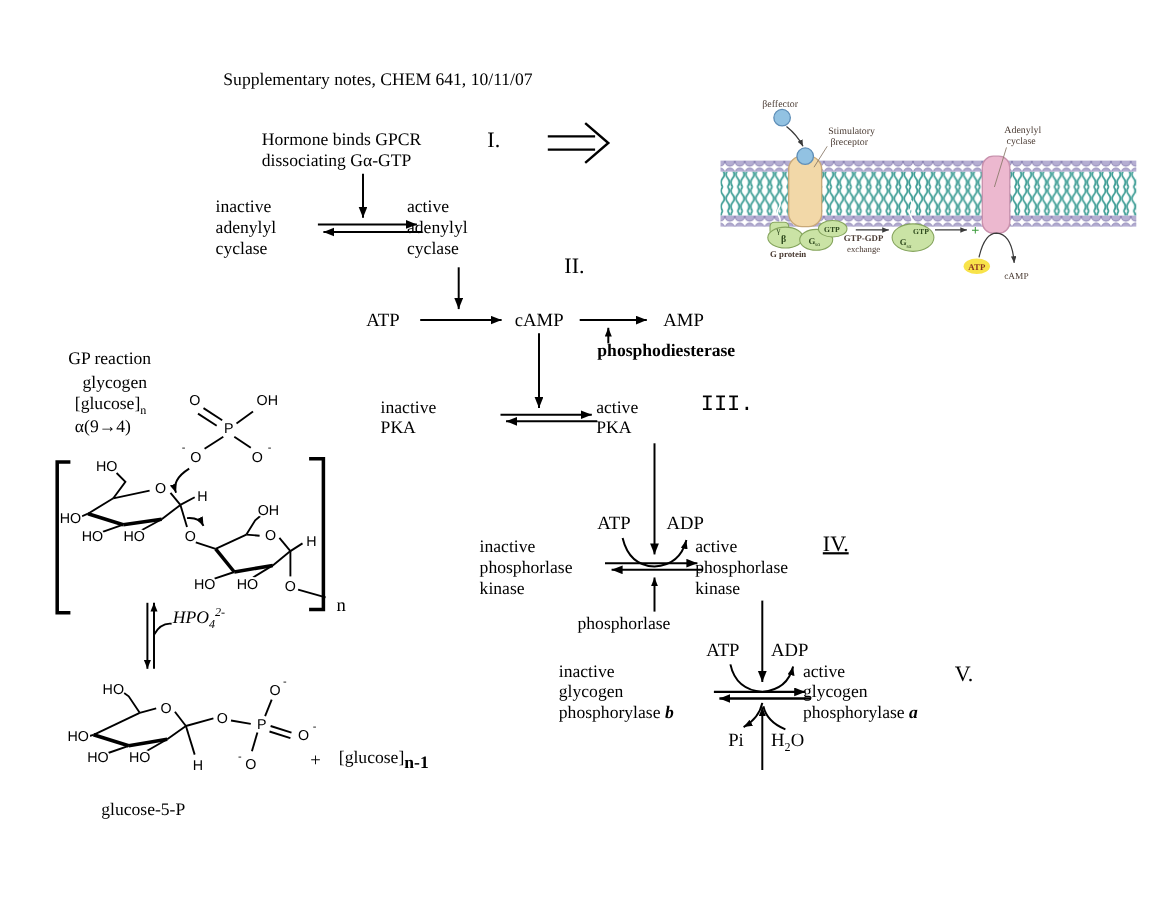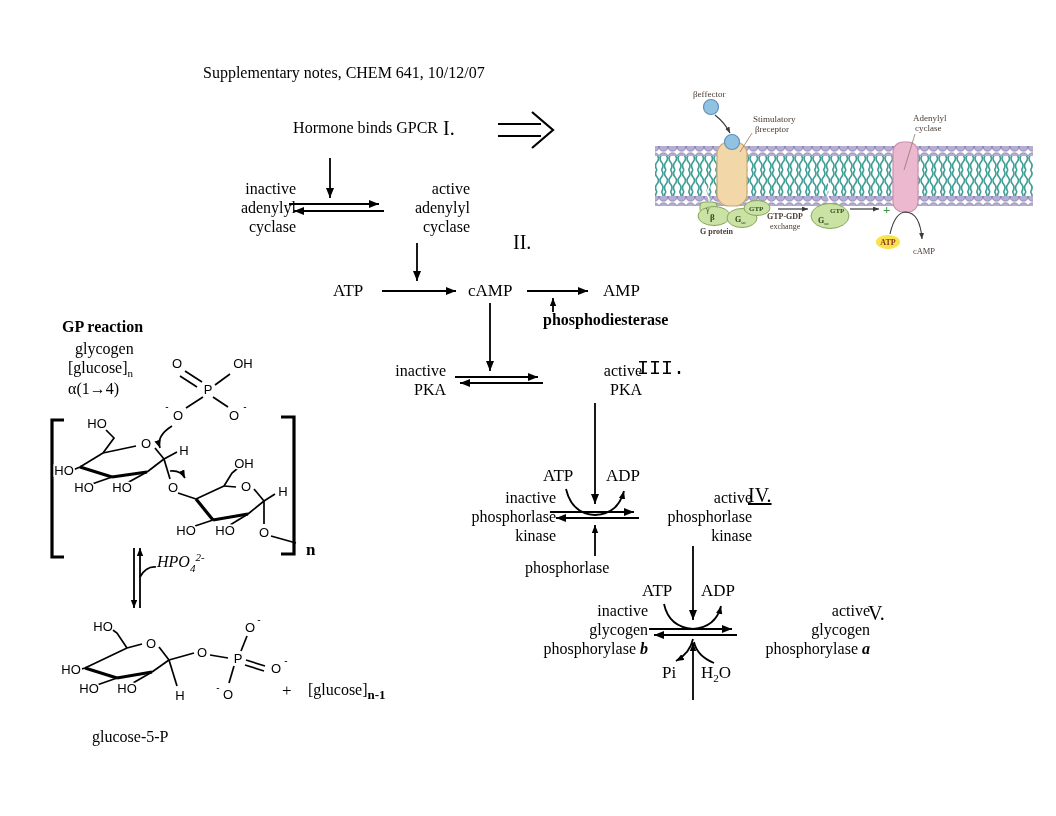--- a/index.html
+++ b/index.html
@@ -1,27 +1,27 @@
 <!DOCTYPE html>
 <html><head>
 <meta charset="utf-8">
 <style>
   * { margin:0; padding:0; box-sizing:border-box; }
   html,body { background:#fff; }
   .page { position:relative; width:1056px; height:816px; background:#ffffff;
           font-family:"Liberation Serif", serif; color:#000; overflow:hidden; }
   .t { position:absolute; white-space:nowrap; font-size:16px; line-height:19px; }
-  .c { text-align:right; }
+  .c { text-align:left; }
   .big { font-size:17px; }
   .roman { font-size:20px; }
-  .bold { font-weight:bold; }
+  .bold { font-weight:normal; }
   .bi { font-weight:bold; font-style:italic; }
   sub { font-size:11px; }
   sup { font-size:11px; }
-  sub.bsub { font-weight:bold; font-size:13px; }
+  sub.bsub { font-weight:bold; font-size:16px; }
   svg.art { position:absolute; left:0; top:0; pointer-events:none; }
   .bond { stroke:#000; stroke-width:1.7; fill:none; }
   .bondthick { stroke:#000; stroke-width:3.2; fill:none; }
   .arr { stroke:#000; stroke-width:1.8; fill:none; }
   .arrbold { stroke:#000; stroke-width:2.2; fill:none; }
   .atom { font-family:"Liberation Sans", sans-serif; font-size:13px; text-anchor:middle;
           fill:#000; paint-order:stroke; stroke:#ffffff; stroke-width:3.5px; }
   .atom-s { font-family:"Liberation Sans", sans-serif; font-size:10px; text-anchor:middle;
             fill:#000; paint-order:stroke; stroke:#ffffff; stroke-width:3px; }
   .ins-label { font-family:"Liberation Serif", serif; fill:#4a3b33; }
@@ -172,24 +172,25 @@
       <text class="atom" x="238" y="663">P</text>
       <text class="atom" x="250" y="632">O</text>
       <text class="atom-s" x="259" y="623">-</text>
       <text class="atom" x="276" y="673">O</text>
       <text class="atom-s" x="286" y="664">-</text>
       <text class="atom" x="228" y="699">O</text>
       <text class="atom-s" x="218" y="691">-</text>
     </g>
   </svg>
 
-  <div class="t" style="left:203px; top:63px;">Supplementary notes, CHEM 641, 10/12/07</div>
+  <div class="t" style="left:203px; top:63px;">Supplementary notes, CHEM 641, 10/11/07</div>
 
   <div class="t c" style="left:238px; top:118px; width:200px;">
     <div>Hormone binds GPCR</div>
+    <div>dissociating Gα-GTP</div>
   </div>
   <div class="t roman" style="left:443px; top:119px;">I.</div>
 
   <div class="t c" style="left:196px; top:179px; width:100px;">
     <div>inactive</div>
     <div>adenylyl</div>
     <div>cyclase</div>
   </div>
   <div class="t c" style="left:370px; top:179px; width:100px;">
     <div>active</div>
@@ -240,21 +241,21 @@
     <div>glycogen</div>
     <div><span>phosphorylase</span> <span class="bi">a</span></div>
   </div>
   <div class="t roman" style="left:868px; top:604px;">V.</div>
   <div class="t big" style="left:662px; top:663px;text-align:right;">Pi</div>
   <div class="t big" style="left:701px; top:663px;"><span>H</span><sub>2</sub><span>O</span></div>
 
   <div class="t bold" style="left:62px; top:317px;">GP reaction</div>
   <div class="t" style="left:75px; top:339px;">glycogen</div>
   <div class="t" style="left:68px; top:358px;"><span>[glucose]</span><sub>n</sub></div>
-  <div class="t" style="left:68px; top:379px;">α(1→4)</div>
+  <div class="t" style="left:68px; top:379px;">α(9→4)</div>
   <div class="t" style="left:157px; top:548px;font-style:italic;"><span>HPO</span><sub>4</sub><sup>2-</sup></div>
   <div class="t bold big" style="left:306px; top:540px;">n</div>
   <div class="t big" style="left:282px; top:681px;">+</div>
   <div class="t" style="left:308px; top:680px;"><span>[glucose]</span><sub class="bsub">n-1</sub></div>
   <div class="t" style="left:92px; top:727px;">glucose-5-P</div>
 
   <svg class="art" style="left:650px; top:82px;" width="395" height="185">
     <defs>
       <marker id="ahi" markerUnits="userSpaceOnUse" markerWidth="7" markerHeight="6" refX="6" refY="2.5" orient="auto">
         <path d="M0,0 L6,2.5 L0,5 Z" fill="#3a3a3a"></path>

